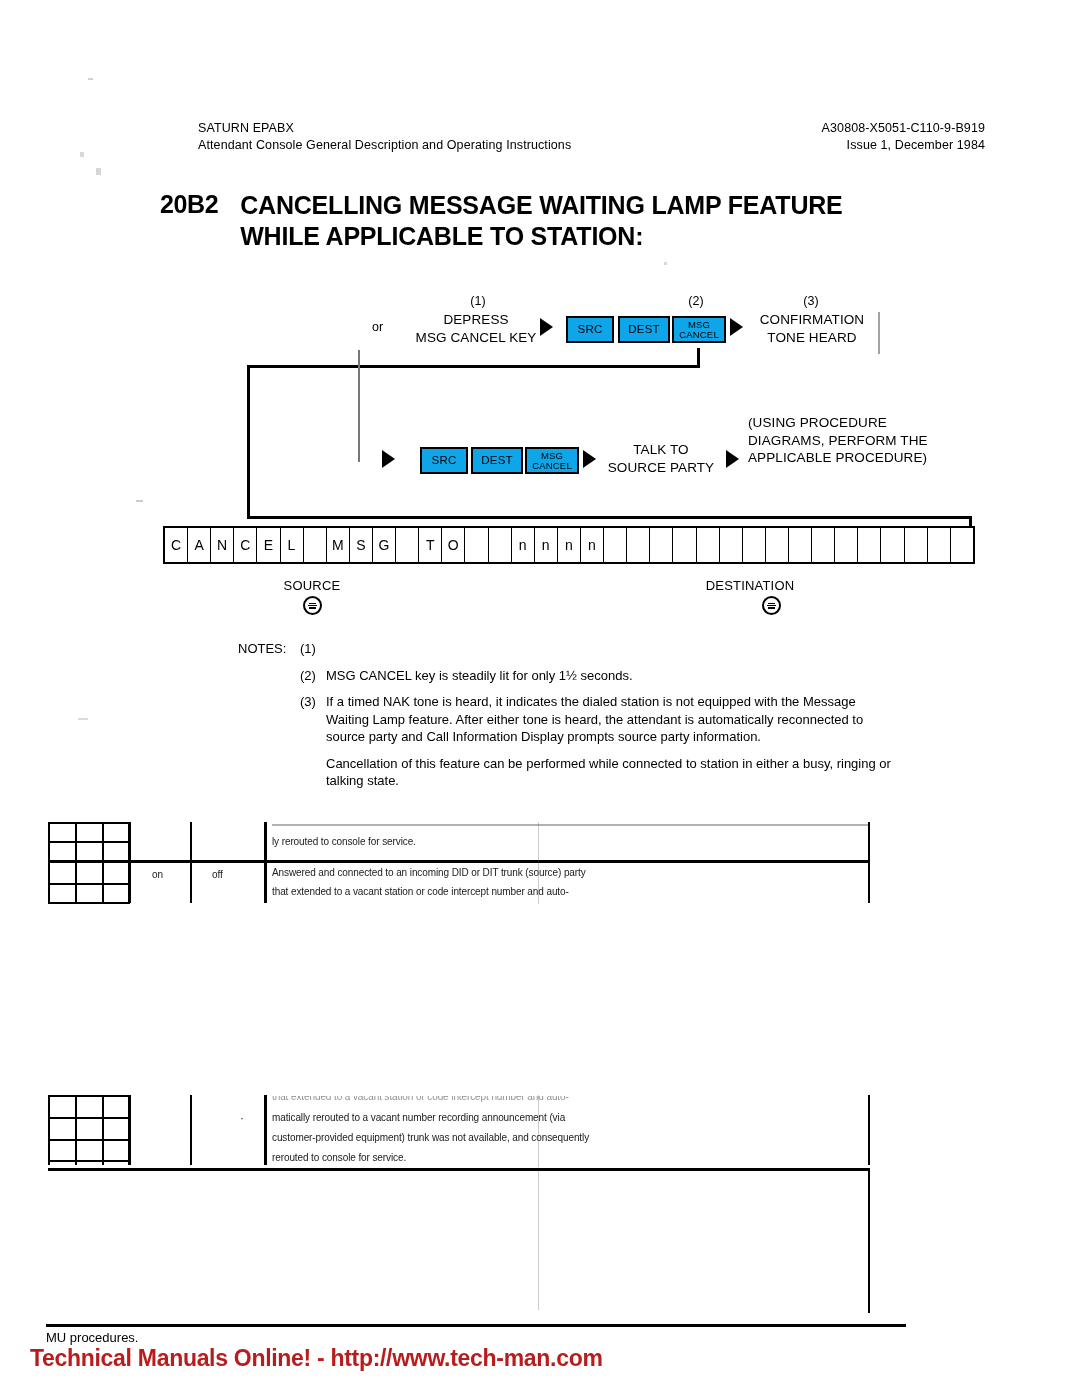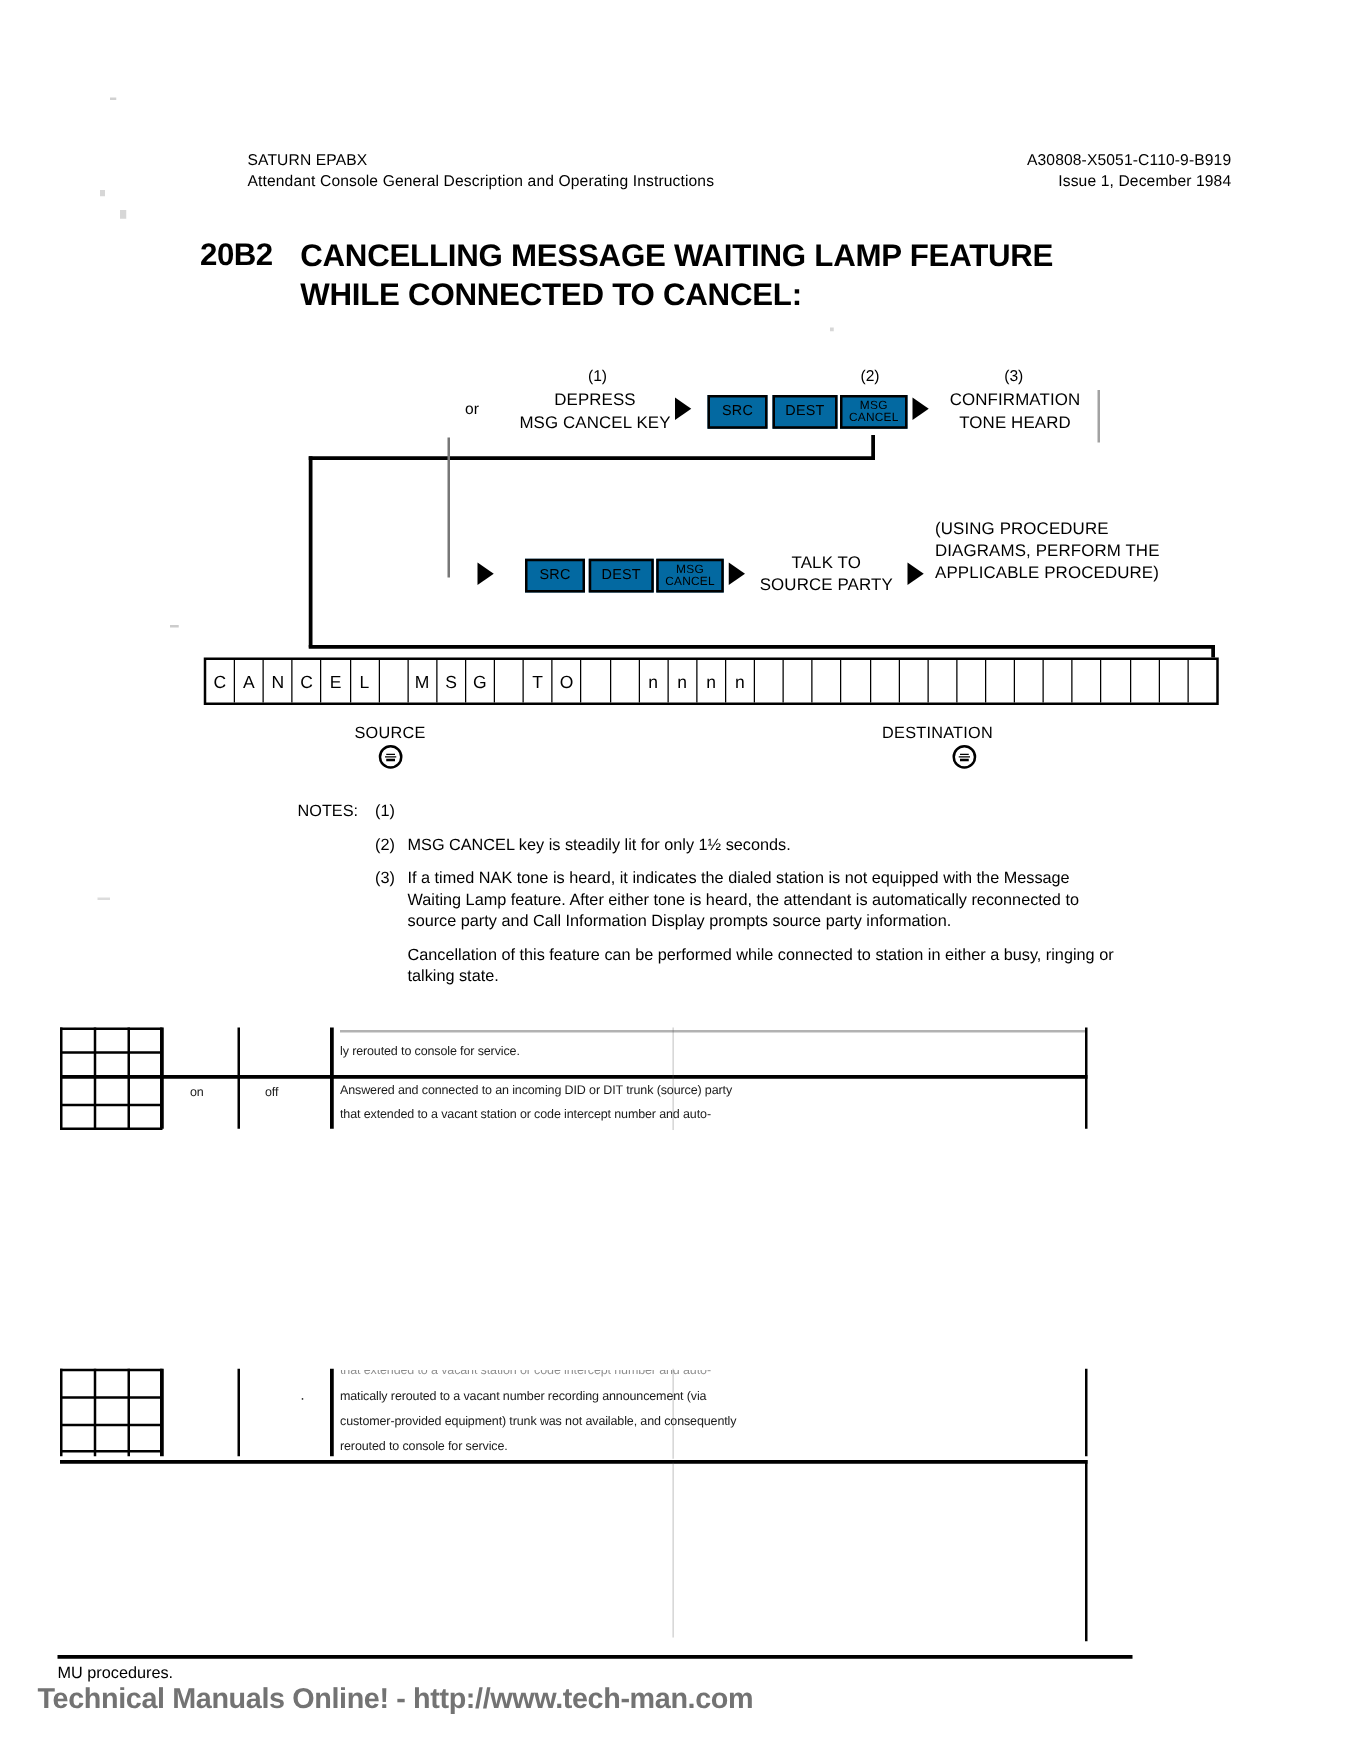--- a/index.html
+++ b/index.html
@@ -25,21 +25,21 @@
 
   
   .flow{position:absolute;left:0;top:0;width:1080px;height:1397px;pointer-events:none;}
 
   .fnote{position:absolute;font-size:12.5px;text-align:center;}
   .flabel{position:absolute;font-size:13.5px;line-height:17.5px;text-align:center;letter-spacing:.1px;}
   .fword{position:absolute;font-size:12.5px;font-style:normal;}
 
   .tri{position:absolute;width:0;height:0;border-style:solid;border-width:9px 0 9px 13px;border-color:transparent transparent transparent #000;}
 
-  .key{position:absolute;border:2.5px solid #000;background:#0369a1;
+  .key{position:absolute;border:2.5px solid #000;background:#0ea5e9;
        display:flex;align-items:center;justify-content:center;
        font-size:11.5px;line-height:10.5px;text-align:center;letter-spacing:.2px;}
   .key.two{font-size:9.5px;line-height:9.5px;}
 
   
   .ln{position:absolute;background:#000;}
 
   
   .disp{position:absolute;left:163px;top:526px;width:812px;height:38px;
         border:2.5px solid #000;background:#fff;display:flex;box-sizing:border-box;}
@@ -65,21 +65,21 @@
   
   .ghost{position:absolute;color:#1a1a1a;}
   .gline{position:absolute;background:#000;}
   .gfaint{position:absolute;background:#555;}
   .gtxt{position:absolute;font-size:10px;line-height:20px;letter-spacing:-.1px;white-space:nowrap;}
   .gclip{position:absolute;overflow:hidden;}
 
   
   .frule{position:absolute;left:46px;top:1324px;width:860px;height:3px;background:#000;}
   .fmu{position:absolute;left:46px;top:1330px;font-size:13px;}
-  .fweb{position:absolute;left:30px;top:1345px;font-size:23px;font-weight:bold;color:#737373;letter-spacing:-.3px;}
+  .fweb{position:absolute;left:30px;top:1345px;font-size:23px;font-weight:bold;color:#b91c1c;letter-spacing:-.3px;}
 
   
   .speck{position:absolute;background:#9a9a9a;}
 </style>
 </head>
 <body>
 
 <div class="page">
 
   <div class="hdr">
@@ -90,21 +90,21 @@
     <div class="hdr-right">
       <div>A30808-X5051-C110-9-B919</div>
       <div>Issue 1, December 1984</div>
     </div>
   </div>
 
   <div class="title-wrap">
     <div class="title-num">20B2</div>
     <div class="title-txt">
       <div>CANCELLING MESSAGE WAITING LAMP FEATURE</div>
-      <div>WHILE CONNECTED TO CANCEL:</div>
+      <div>WHILE APPLICABLE TO STATION:</div>
     </div>
   </div>
 
   <div class="flow">
 
 
     <div class="fword" style="left:372px;top:320px;">or</div>
 
     <div class="fnote" style="left:408px;top:294px;width:140px;">(1)</div>
     <div class="flabel" style="left:396px;top:311px;width:160px;">

